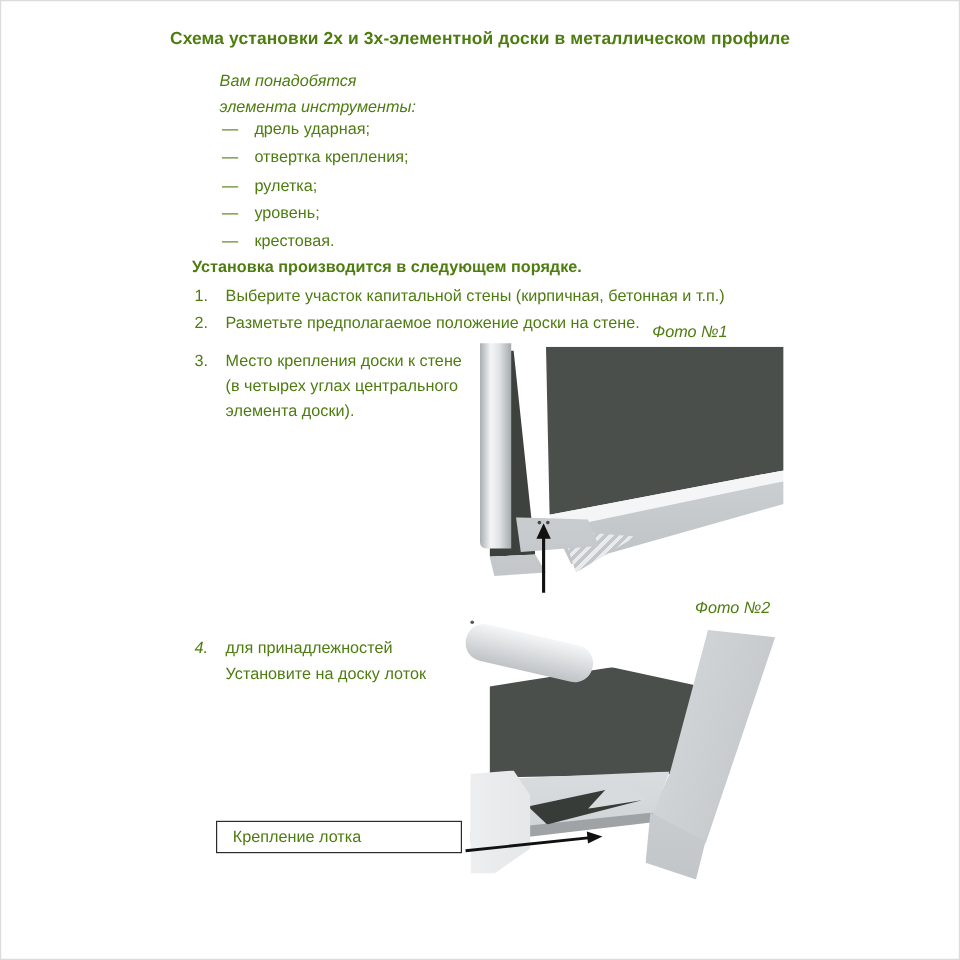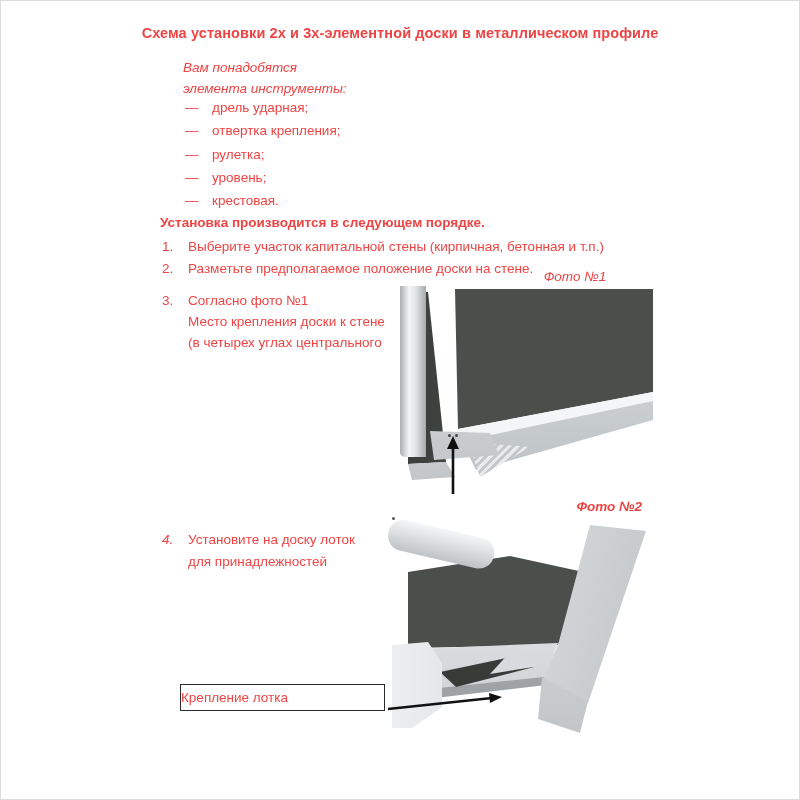--- a/index.html
+++ b/index.html
@@ -1,18 +1,18 @@
 <!DOCTYPE html>
 <html><head>
 <meta charset="utf-8">
 <style>
   html,body{margin:0;padding:0;background:#fff;}
   .page{
     position:relative;width:800px;height:800px;background:#ffffff;
-    font-family:"Liberation Sans", sans-serif;color:#ef4444;
+    font-family:"Liberation Sans", sans-serif;color:#4d7c0f;
     box-shadow:inset 0 0 0 1px #dcdcdc;overflow:hidden;
   }
   
   .title{
     position:absolute;top:25px;left:0;width:100%;text-align:center;
     font-size:14.5px;font-weight:bold;letter-spacing:0.1px;
   }
   .intro{position:absolute;left:183px;top:57px;font-size:13.5px;line-height:21px;font-style:italic;}
   .tools{position:absolute;left:185px;top:96px;font-size:13.5px;}
   .tool-row{height:23.3px;display:flex;align-items:center;}
@@ -24,26 +24,26 @@
   .step{position:absolute;left:162px;display:grid;grid-template-columns:26px auto;font-size:13.5px;line-height:21px;}
   .step .num{grid-column:1;}
   .step .line{grid-column:2;}
   .step1{top:236px;}
   .step2{top:258px;}
   .step3{top:290px;}
   .step4{top:529px;line-height:21.5px;}
   .step4 .num{font-style:italic;}
   .photo-caption{position:absolute;font-size:13.5px;font-style:italic;text-align:right;width:160px;}
   .cap1{top:269px;left:495px;text-align:center;}
-  .cap2{top:499px;left:482px;font-weight:bold;}
+  .cap2{top:499px;left:482px;}
   
   .callout-box{
     position:absolute;left:180px;top:684px;width:205px;height:27px;
     border:1.5px solid #2a2a2a;display:flex;align-items:center;
-    font-size:13.5px;box-sizing:border-box;background:#fff;
+    font-size:13.5px;padding-left:13px;box-sizing:border-box;background:#fff;
   }
   .arrow2{position:absolute;left:386px;top:689px;width:118px;height:25px;}
   
   .photo1{position:absolute;left:400px;top:286px;width:292px;height:212px;}
   .photo1 > div{position:absolute;inset:0;}
   .p1-wing{background:linear-gradient(to right,#3b3f3c,#555956);clip-path:polygon(8px 6px,28px 6px,46px 176px,8px 178px);}
   .p1-wingfoot{background:linear-gradient(to bottom,#e7e9ea,#bfc3c6);clip-path:polygon(8px 178px,46px 176px,55px 191px,12px 194px);}
   .p1-profile{
     left:30px;top:3px;width:26px;height:171px;inset:auto;position:absolute;
     background:linear-gradient(to right,#a9aeb1,#f4f5f6 35%,#e0e3e5 62%,#a5aaad);
@@ -124,23 +124,23 @@
 
   <div class="step step2">
     <span class="num">2.</span>
     <span class="line">Разметьте предполагаемое положение доски  на стене.</span>
   </div>
 
   <div class="photo-caption cap1">Фото №1</div>
 
   <div class="step step3">
     <span class="num">3.</span>
-    <span class="line">Согласно фото №1</span>
     <span class="line">Место крепления доски к стене</span>
     <span class="line">(в четырех углах центрального</span>
+    <span class="line">элемента доски).</span>
   </div>
 
   <div class="photo1">
     <div class="p1-wing"></div>
     <div class="p1-wingfoot"></div>
     <div class="p1-profile"></div>
     <div class="p1-board"></div>
     <div class="p1-tray-hl"></div>
     <div class="p1-tray"></div>
     <div class="p1-trayend"></div>
@@ -150,22 +150,22 @@
     <svg class="p1-arrow" viewBox="0 0 20 60">
       <line x1="10" y1="58" x2="10" y2="10" stroke="#111" stroke-width="2.6"></line>
       <polygon points="4,13 16,13 10,0" fill="#111"></polygon>
     </svg>
   </div>
 
   <div class="photo-caption cap2">Фото №2</div>
 
   <div class="step step4">
     <span class="num">4.</span>
+    <span class="line">для принадлежностей</span>
     <span class="line">Установите на доску лоток</span>
-    <span class="line">для принадлежностей</span>
   </div>
 
   <div class="photo2">
     <div class="p2-board"></div>
     <div class="p2-slab"></div>
     <div class="p2-cap"></div>
     <div class="p2-rail"></div>
     <div class="p2-rail-edge"></div>
     <div class="p2-slot"></div>
     <div class="p2-clip"></div>

